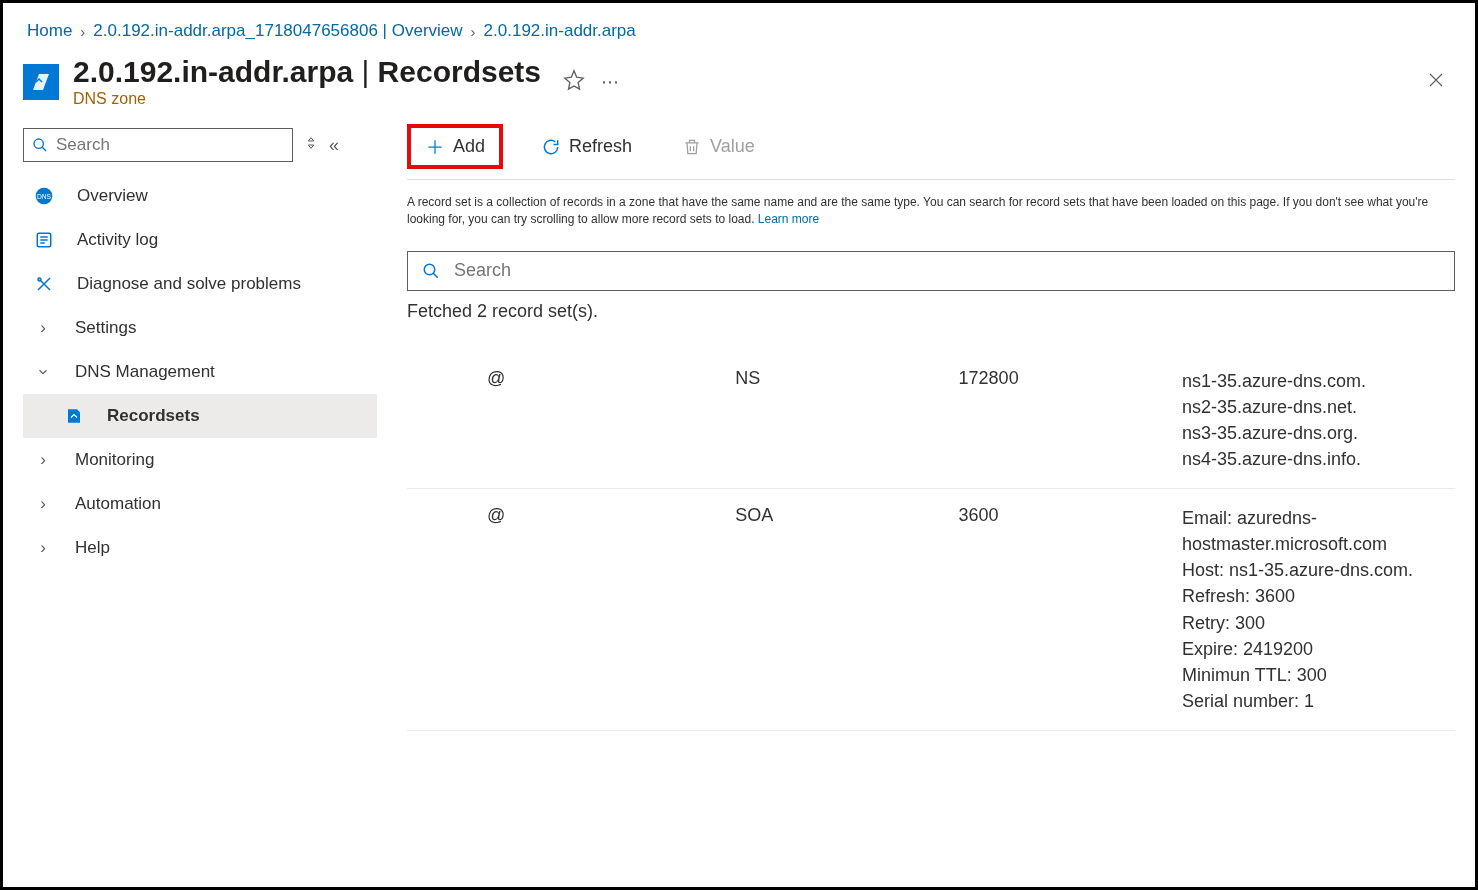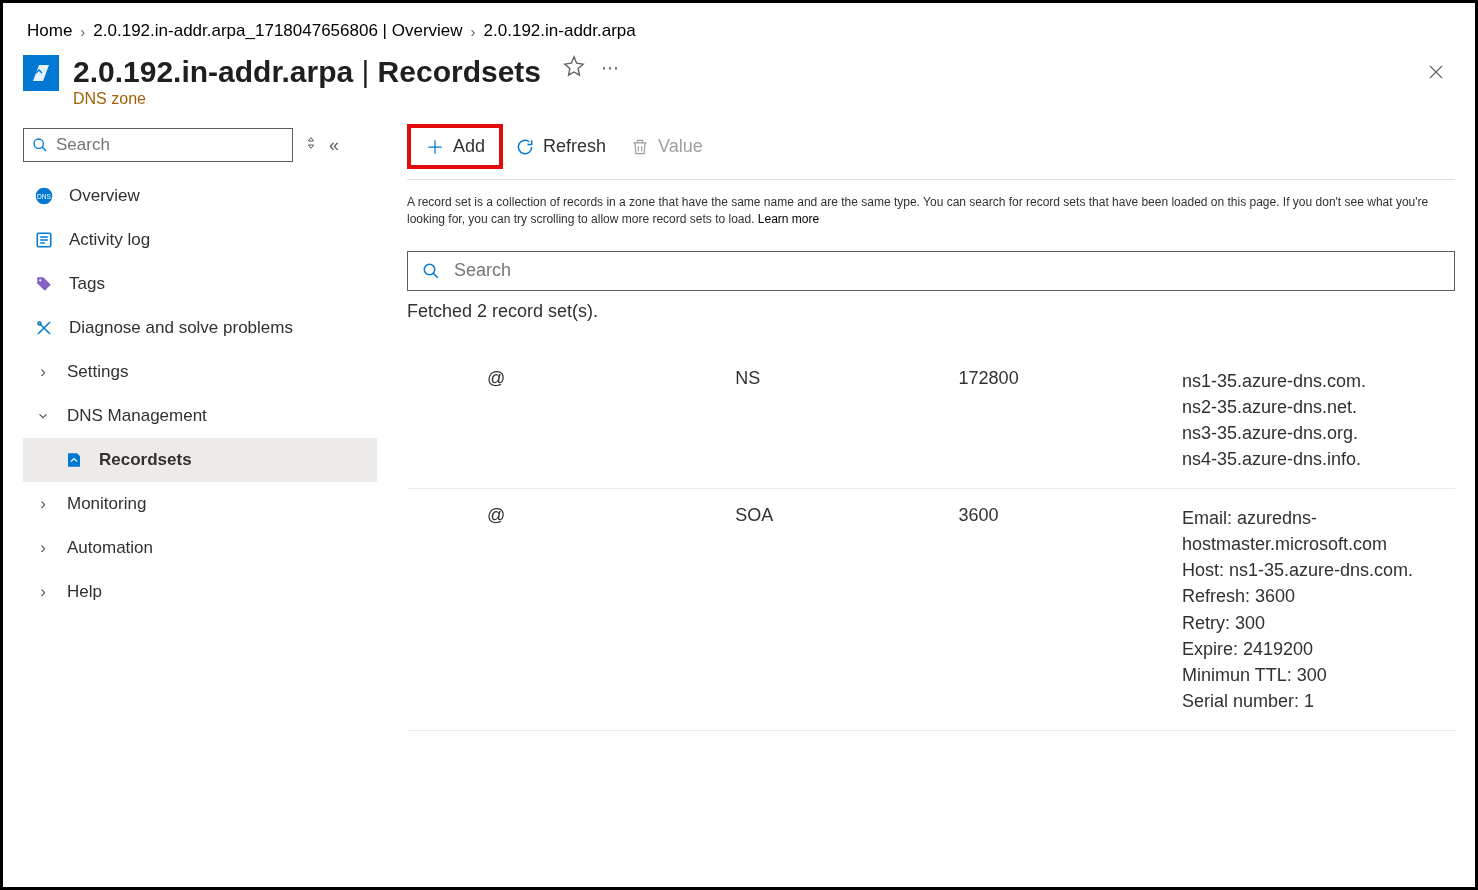--- a/index.html
+++ b/index.html
@@ -1,43 +1,43 @@
 <!DOCTYPE html>
 <html><head>
 <meta charset="utf-8">
 <style>
   * { box-sizing: border-box; margin: 0; padding: 0; font-family: "Segoe UI", -apple-system, BlinkMacSystemFont, sans-serif; }
   body { background: #fff; color: #323130; width: 1478px; height: 890px; overflow: hidden; border: 3px solid #000; }
-  a { color: #000000; text-decoration: none; cursor: pointer; }
+  a { color: #0369a1; text-decoration: none; cursor: pointer; }
   .breadcrumbs { padding: 18px 24px 4px; font-size: 17px; color: #605e5c; display: flex; align-items: center; gap: 8px; }
   .breadcrumb-sep { color: #605e5c; font-size: 15px; }
-  .header-row { display: flex; align-items: flex-start; padding: 10px 24px 8px 20px; gap: 14px; }
+  .header-row { display: flex; align-items: center; padding: 10px 24px 8px 20px; gap: 14px; }
   .resource-icon { width: 36px; height: 36px; background: #0078d4; display: flex; align-items: center; justify-content: center; border-radius: 0; }
   .resource-icon svg { width: 24px; height: 24px; }
   .title-block { flex: 0 0 auto; }
   .title-text { font-size: 30px; font-weight: 600; color: #201f1e; line-height: 1.1; }
   .title-text .pipe { font-weight: 400; }
   .subtitle { font-size: 16px; color: #a16207; margin-top: 2px; }
   .title-actions { display: flex; align-items: center; gap: 16px; margin-left: 8px; }
   .star-btn, .more-btn { cursor: pointer; color: #605e5c; }
   .close-btn { margin-left: auto; cursor: pointer; color: #605e5c; font-size: 22px; padding: 6px; }
   .layout { display: flex; padding: 0 0 0 20px; }
   .sidebar { width: 354px; flex-shrink: 0; padding-top: 12px; }
   .sidebar-search-row { display: flex; align-items: center; gap: 10px; margin-bottom: 12px; }
   .sidebar-search { flex: 1; max-width: 270px; border: 1px solid #605e5c; height: 34px; display: flex; align-items: center; padding: 0 8px; gap: 8px; }
   .sidebar-search input { border: none; outline: none; font-size: 17px; flex: 1; background: transparent; }
   .sort-btn, .collapse-btn { cursor: pointer; color: #605e5c; }
   .nav { display: flex; flex-direction: column; }
-  .nav-item { display: flex; align-items: center; gap: 14px; height: 44px; padding: 0 10px; cursor: pointer; font-size: 17px; color: #323130; }
+  .nav-item { display: flex; align-items: center; gap: 22px; height: 44px; padding: 0 10px; cursor: pointer; font-size: 17px; color: #323130; }
   .nav-item.active { background: #edebe9; font-weight: 600; }
   .nav-item.indent { padding-left: 40px; }
   .nav-icon { width: 22px; height: 22px; display: flex; align-items: center; justify-content: center; }
   .chevron { width: 20px; display: inline-flex; justify-content: center; color: #605e5c; }
   .main { flex: 1; padding: 0 20px 0 30px; }
-  .toolbar { display: flex; align-items: center; gap: 0; padding: 8px 0 10px; border-bottom: 1px solid #e1dfdd; }
+  .toolbar { display: flex; align-items: center; gap: 26px; padding: 8px 0 10px; border-bottom: 1px solid #e1dfdd; }
   .tool-btn { display: flex; align-items: center; gap: 8px; padding: 6px 12px; cursor: pointer; font-size: 18px; color: #323130; }
   .tool-btn.disabled { color: #a19f9d; cursor: default; }
   .tool-btn.highlight { border: 4px solid #e30b0b; padding: 8px 14px; }
   .desc { padding: 14px 0 4px; font-size: 12px; line-height: 1.45; color: #323130; }
   .main-search { margin-top: 18px; border: 1px solid #605e5c; height: 40px; display: flex; align-items: center; padding: 0 14px; gap: 14px; }
   .main-search input { border: none; outline: none; font-size: 18px; flex: 1; background: transparent; }
   .fetched { font-size: 18px; color: #323130; padding: 10px 0 0; }
   .table { margin-top: 30px; }
   .thead, .trow { display: grid; grid-template-columns: 80px 1fr 0.9fr 0.9fr 1.1fr; align-items: flex-start; padding: 16px 0; font-size: 18px; }
   .thead { font-weight: 600; border-bottom: 1px solid #e1dfdd; }
@@ -116,29 +116,20 @@
         <span class="nav-icon">
             <svg width="18" height="18" viewBox="0 0 24 24" fill="#0078d4">
               <rect x="3" y="3" width="18" height="18" rx="2" fill="none" stroke="#0078d4" stroke-width="2"></rect>
               <path d="M7 8h10M7 12h10M7 16h6" stroke="#0078d4" stroke-width="2"></path>
             </svg>
           </span>
         <span>Activity log</span>
       </div>
       <div class="nav-item">
         <span class="nav-icon">
-            <svg width="18" height="18" viewBox="0 0 24 24" fill="#8661c5">
-              <path d="M3 3h8l10 10-8 8L3 11V3z"></path>
-              <circle cx="7" cy="7" r="1.5" fill="#fff"></circle>
-            </svg>
-          </span>
-        <span>Tags</span>
-      </div>
-      <div class="nav-item">
-        <span class="nav-icon">
             <svg width="18" height="18" viewBox="0 0 24 24" fill="none" stroke="#0078d4" stroke-width="2">
               <path d="M4 20L20 4M4 4l16 16" stroke="#0078d4"></path>
               <circle cx="6" cy="6" r="2" fill="#ffb900"></circle>
             </svg>
           </span>
         <span>Diagnose and solve problems</span>
       </div>
       <div class="nav-item">
         <span class="chevron">›</span>
         <span>Settings</span>

